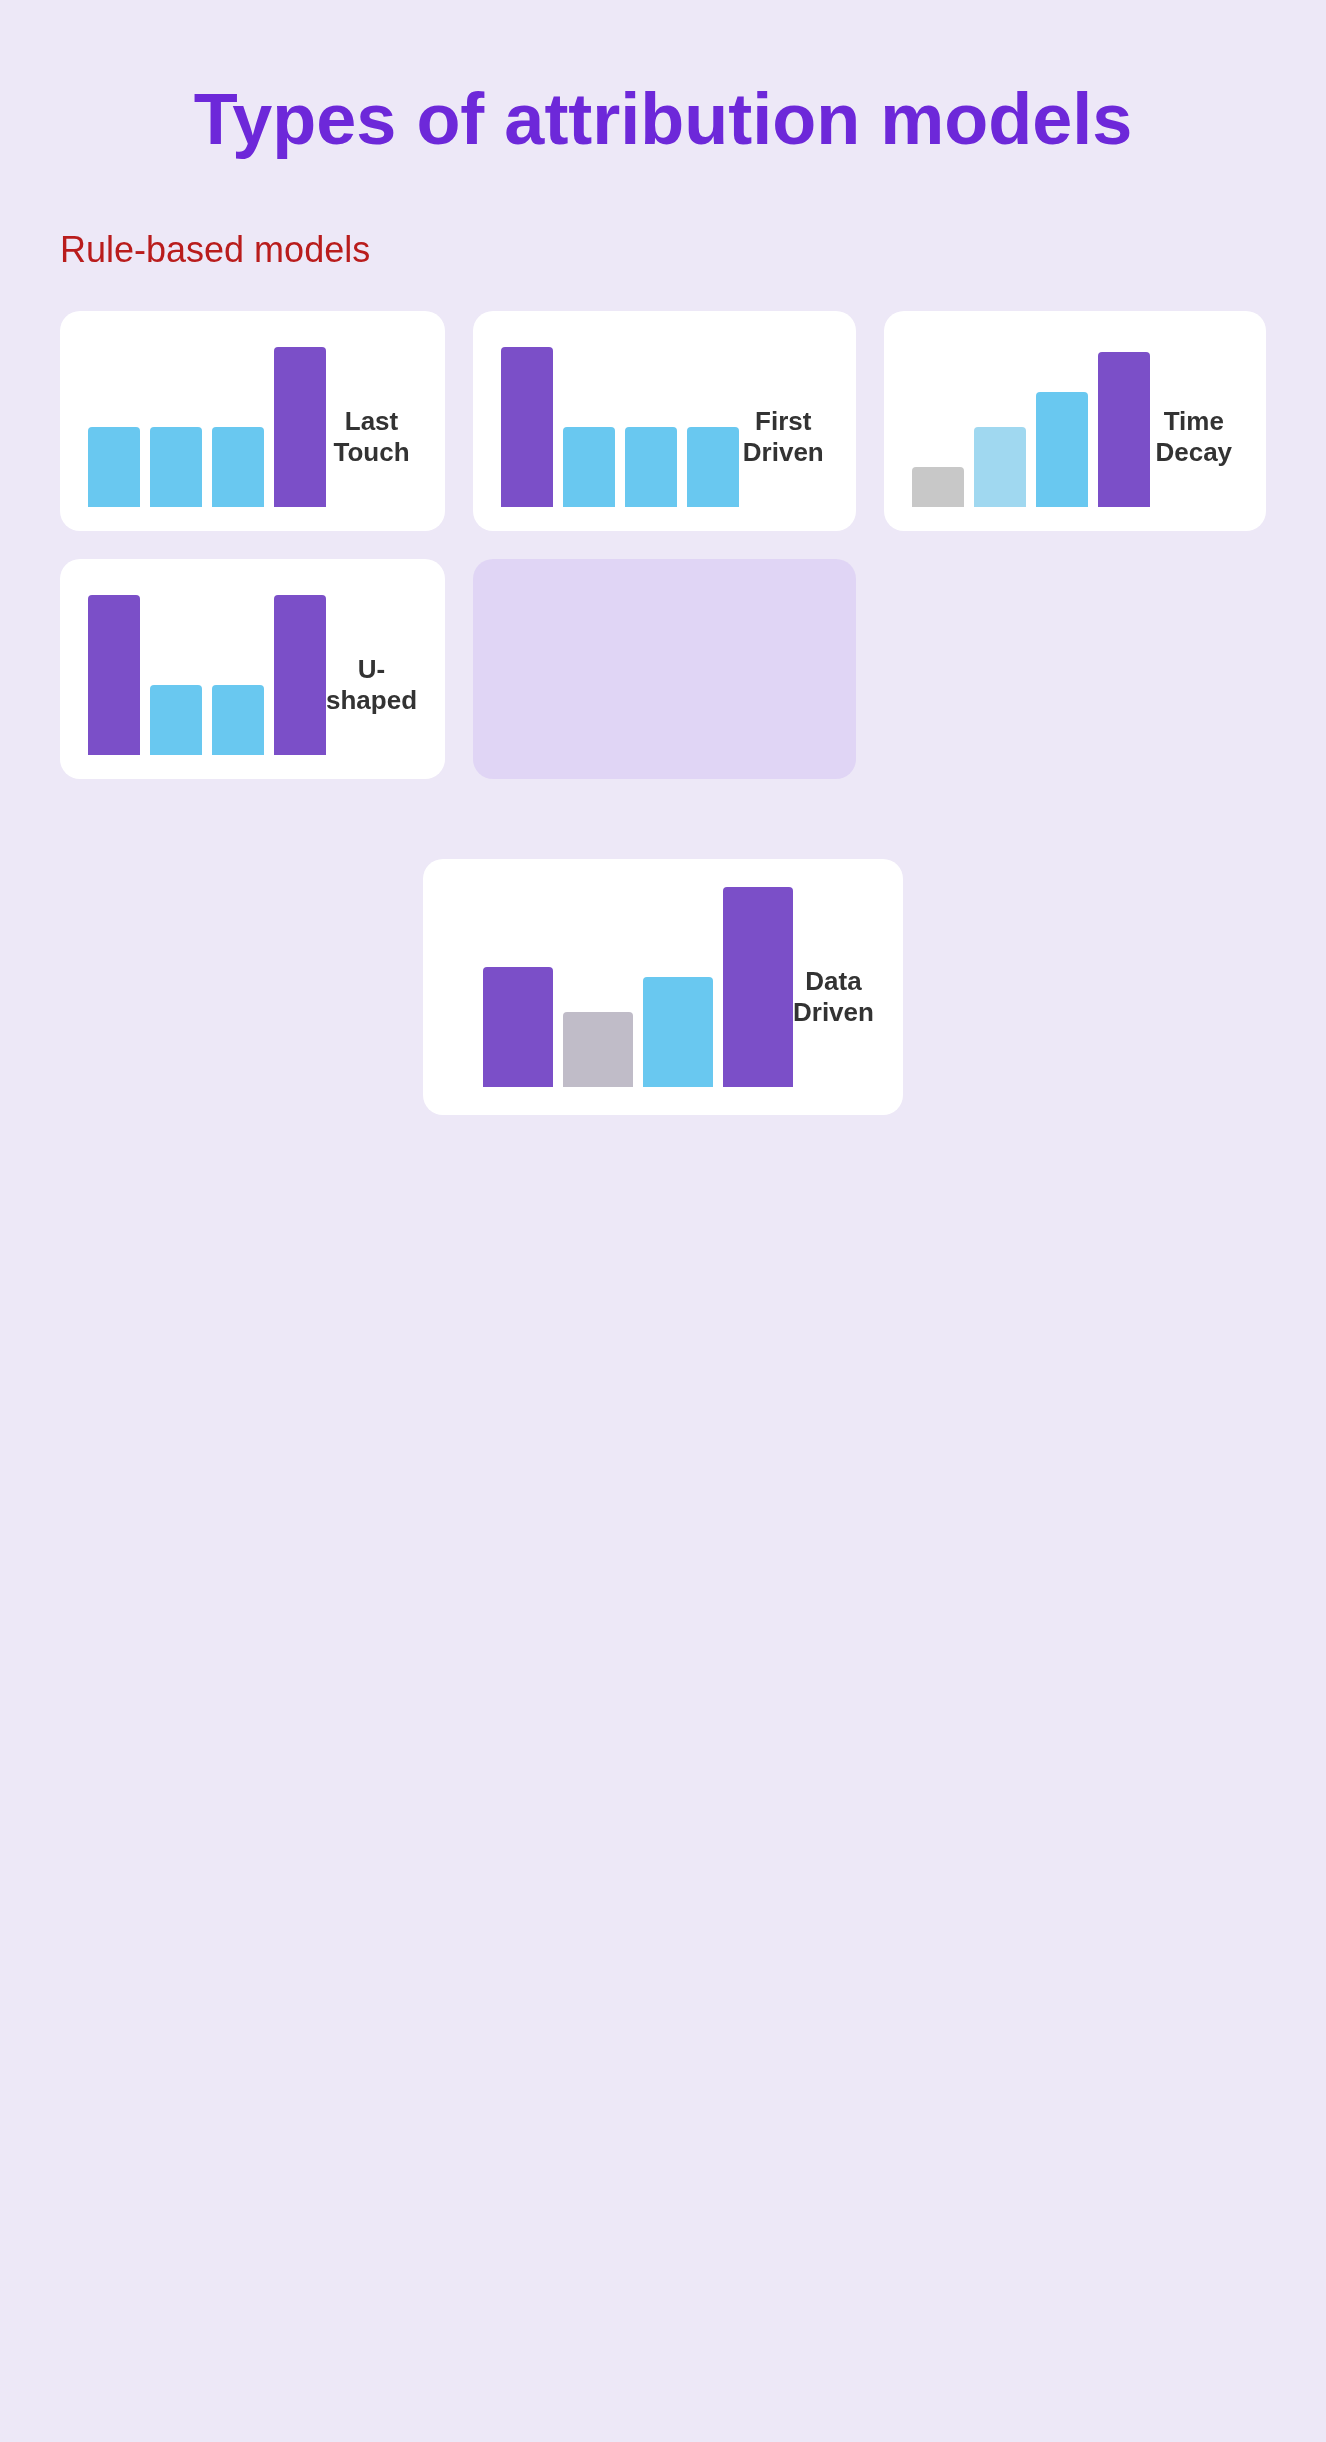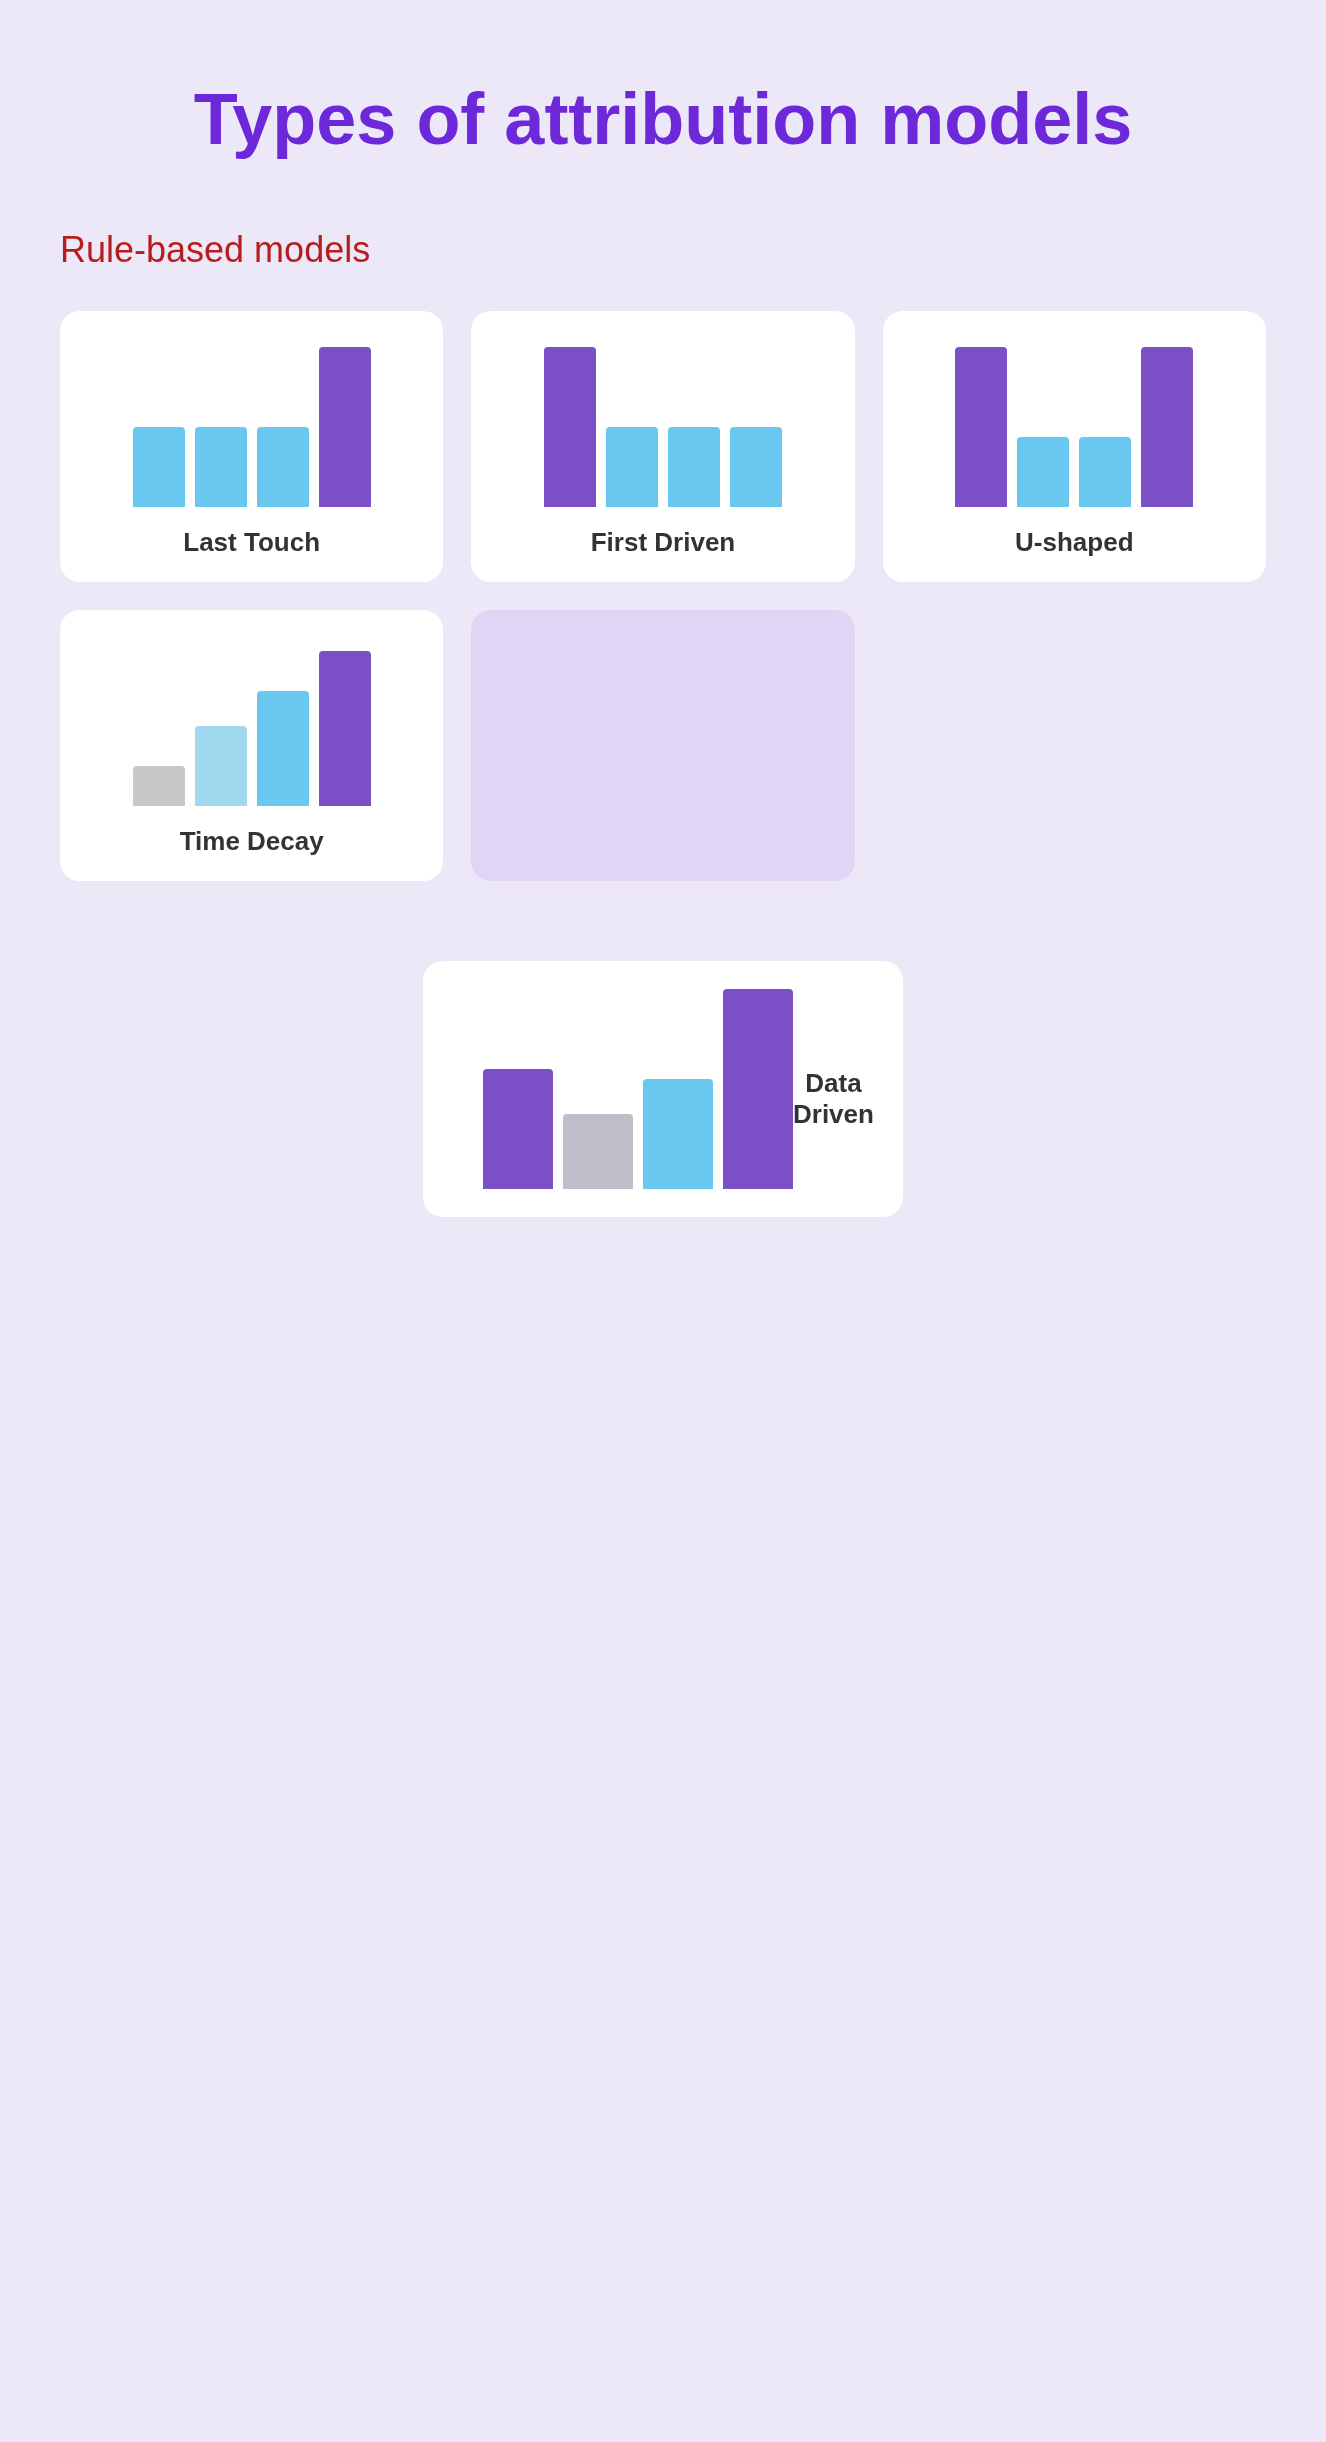--- a/index.html
+++ b/index.html
@@ -28,21 +28,21 @@
       display: grid;
       grid-template-columns: repeat(3, 1fr);
       gap: 28px;
       margin-bottom: 80px;
     }
     .card {
       background: #fff;
       border-radius: 20px;
       padding: 36px 28px 24px 28px;
       display: flex;
-      flex-direction: column;
+      flex-direction: row;
       align-items: center;
     }
     .card-empty {
       background: #e0d5f5;
       border-radius: 20px;
     }
     .card-label {
       font-size: 26px;
       font-weight: 700;
       color: #333;
@@ -110,36 +110,36 @@
         <div class="bar" style="height:80px;background:#69c8f0;width:52px;"></div>
         <div class="bar" style="height:80px;background:#69c8f0;width:52px;"></div>
         <div class="bar" style="height:80px;background:#69c8f0;width:52px;"></div>
       </div>
       <div class="card-label">First Driven</div>
     </div>
 
 
     <div class="card">
       <div class="chart">
+        <div class="bar" style="height:40px;background:#c8c8c8;width:52px;"></div>
+        <div class="bar" style="height:80px;background:#a0d8f0;width:52px;"></div>
+        <div class="bar" style="height:115px;background:#69c8f0;width:52px;"></div>
+        <div class="bar" style="height:155px;background:#7b4fc8;width:52px;"></div>
+      </div>
+      <div class="card-label">Time Decay</div>
+    </div>
+
+    <div class="card">
+      <div class="chart">
         <div class="bar" style="height:160px;background:#7b4fc8;width:52px;"></div>
         <div class="bar" style="height:70px;background:#69c8f0;width:52px;"></div>
         <div class="bar" style="height:70px;background:#69c8f0;width:52px;"></div>
         <div class="bar" style="height:160px;background:#7b4fc8;width:52px;"></div>
       </div>
       <div class="card-label">U-shaped</div>
-    </div>
-
-    <div class="card">
-      <div class="chart">
-        <div class="bar" style="height:40px;background:#c8c8c8;width:52px;"></div>
-        <div class="bar" style="height:80px;background:#a0d8f0;width:52px;"></div>
-        <div class="bar" style="height:115px;background:#69c8f0;width:52px;"></div>
-        <div class="bar" style="height:155px;background:#7b4fc8;width:52px;"></div>
-      </div>
-      <div class="card-label">Time Decay</div>
     </div>
 
     <div class="card card-empty"></div>
 
   </div>
 </div>
 
 <div class="ml-section">
   <div class="ml-card">
     <div class="chart" style="height:200px;">

